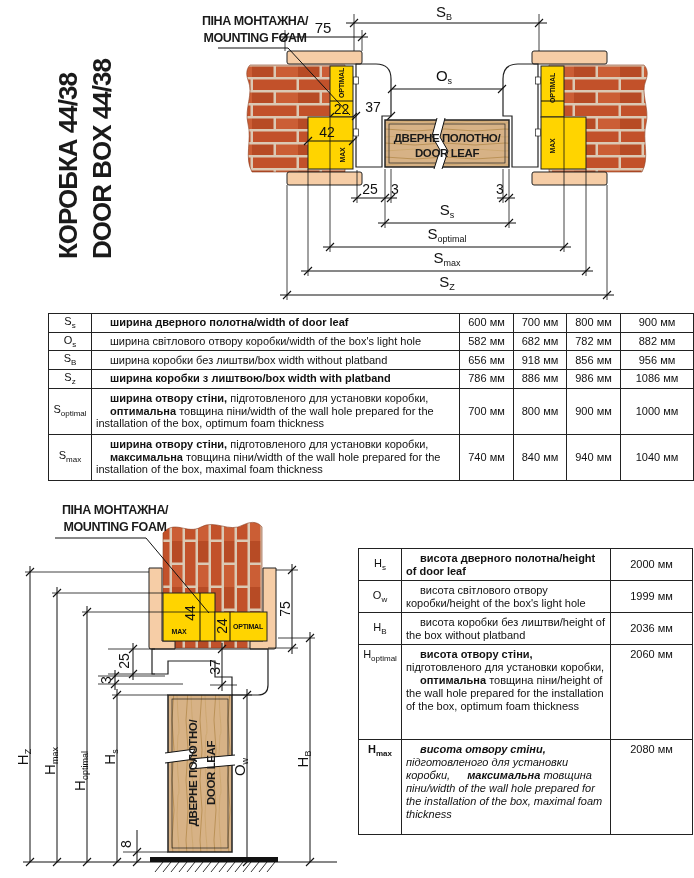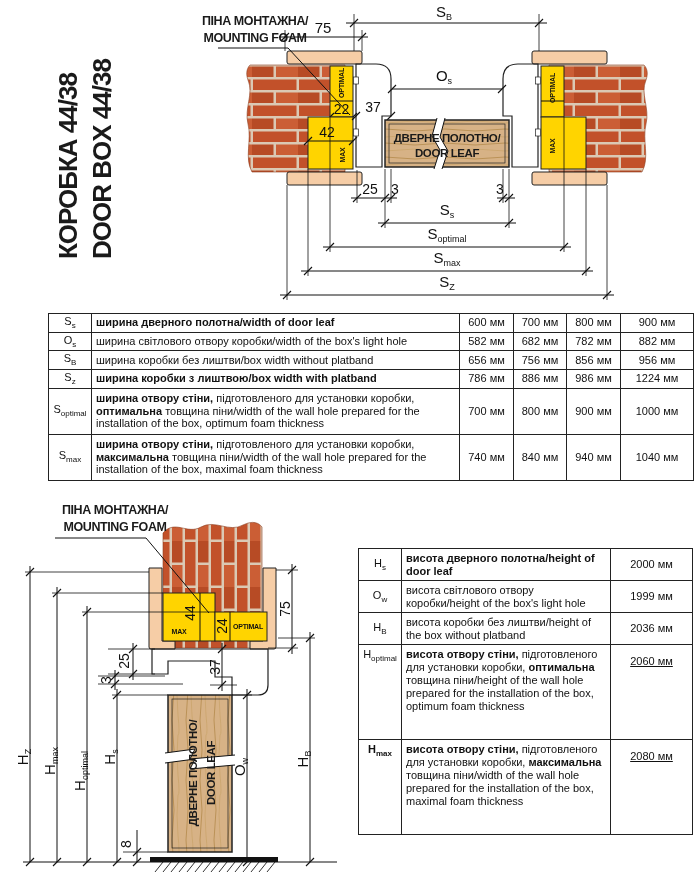--- a/index.html
+++ b/index.html
@@ -11,28 +11,28 @@
           font-weight:bold;font-size:26px;letter-spacing:-1px;line-height:1.3;color:#1a1a1a;
           white-space:nowrap;}
   .vtitle div{display:block;}
   
   table.spec{position:absolute;border-collapse:collapse;table-layout:fixed;background:#fff;}
   table.spec td{border:1.2px solid #222;padding:1px 4px;vertical-align:middle;
                 font-size:11px;line-height:1.18;color:#111;overflow:hidden;}
   td.sym{text-align:center;font-size:13px;padding:0;}
   td.sym sub{font-size:8px;}
   td.val{text-align:center;font-size:11.5px;white-space:nowrap;padding:0 1px;}
-  tr.talltop td.val{vertical-align:top;padding-top:10px;text-decoration:underline;}
+  tr.talltop td.val{vertical-align:top;padding-top:3px;}
   #width-table{left:48px;top:313px;width:645px;}
   #height-table{left:358px;top:548px;width:334px;}
   #width-table tr.sm{height:17px;}
   #width-table tr.lg{height:46px;}
   #height-table tr.sm{height:32px;}
   #height-table tr.lg{height:95px;}
-  .b{font-weight:bold;}
+  .b{font-weight:bold;margin-left:14px;}
   svg{position:absolute;overflow:visible;}
   .ln{stroke:#111;stroke-width:1;fill:none;}
   .ext{stroke:#111;stroke-width:0.8;fill:none;}
   .edge{stroke:#222;stroke-width:1.2;fill:none;}
   .dimtxt{font-family:"Liberation Sans","DejaVu Sans",sans-serif;font-size:14px;fill:#111;}
   .dimbig{font-family:"Liberation Sans","DejaVu Sans",sans-serif;font-size:15px;fill:#111;}
   .dimsub{font-size:9px;}
   .blktxt{font-family:"Liberation Sans","DejaVu Sans",sans-serif;font-weight:bold;font-size:7px;fill:#111;letter-spacing:-0.2px;}
   .lbl{font-family:"Liberation Sans","DejaVu Sans",sans-serif;font-weight:bold;font-size:12.5px;fill:#1a1a1a;letter-spacing:-0.4px;}
   .leaftxt{font-family:"Liberation Sans","DejaVu Sans",sans-serif;font-weight:bold;font-size:11.5px;fill:#1a1a1a;letter-spacing:-0.4px;}
@@ -242,31 +242,31 @@
       <td><span class="b"></span><span>ширина світлового отвору коробки/width of the box's light hole</span><span class="b"></span><span></span></td>
       <td class="val">582 мм</td>
       <td class="val">682 мм</td>
       <td class="val">782 мм</td>
       <td class="val">882 мм</td>
     </tr>
     <tr class="sm">
       <td class="sym"><span>S</span><sub>B</sub></td>
       <td><span class="b"></span><span>ширина коробки без лиштви/box width without platband</span><span class="b"></span><span></span></td>
       <td class="val">656 мм</td>
-      <td class="val">756 мм</td>
+      <td class="val">918 мм</td>
       <td class="val">856 мм</td>
       <td class="val">956 мм</td>
     </tr>
     <tr class="sm">
       <td class="sym"><span>S</span><sub>z</sub></td>
       <td><span class="b">ширина коробки з лиштвою/box width with platband</span><span></span><span class="b"></span><span></span></td>
       <td class="val">786 мм</td>
       <td class="val">886 мм</td>
       <td class="val">986 мм</td>
-      <td class="val">1224 мм</td>
+      <td class="val">1086 мм</td>
     </tr>
     <tr class="lg">
       <td class="sym"><span>S</span><sub>optimal</sub></td>
       <td><span class="b">ширина отвору стіни,</span><span> підготовленого для установки коробки, </span><span class="b">оптимальна</span><span> товщина піни/width of the wall hole prepared for the installation of the box, optimum foam thickness</span></td>
       <td class="val">700 мм</td>
       <td class="val">800 мм</td>
       <td class="val">900 мм</td>
       <td class="val">1000 мм</td>
     </tr>
     <tr class="lg">
@@ -444,19 +444,19 @@
       <td><span class="b"></span><span>висота коробки без лиштви/height of the box without platband</span><span class="b"></span><span></span></td>
       <td class="val">2036 мм</td>
     </tr>
     <tr class="lg talltop">
       <td class="sym" style="vertical-align:top;padding-top:3px;"><span>H</span><sub>optimal</sub></td>
       <td style="vertical-align:top;padding-top:3px;"><span class="b">висота отвору стіни,</span><span> підготовленого для установки коробки, </span><span class="b">оптимальна</span><span> товщина піни/height of the wall hole prepared for the installation of the box, optimum foam thickness</span></td>
       <td class="val">2060 мм</td>
     </tr>
     <tr class="lg talltop">
       <td class="sym" style="vertical-align:top;padding-top:3px;font-weight:bold;"><span>H</span><sub>max</sub></td>
-      <td style="vertical-align:top;padding-top:3px;"><span class="b">висота отвору стіни,</span><span> підготовленого для установки коробки, </span><span class="b">максимальна</span><span> товщина піни/width of the wall hole prepared for the installation of the box, maximal foam thickness</span></td>
+      <td style="vertical-align:top;padding-top:3px;font-style:italic;"><span class="b">висота отвору стіни,</span><span> підготовленого для установки коробки, </span><span class="b">максимальна</span><span> товщина піни/width of the wall hole prepared for the installation of the box, maximal foam thickness</span></td>
       <td class="val">2080 мм</td>
     </tr>
   </tbody>
     </table>
 
 </div>
 
 </body></html>

